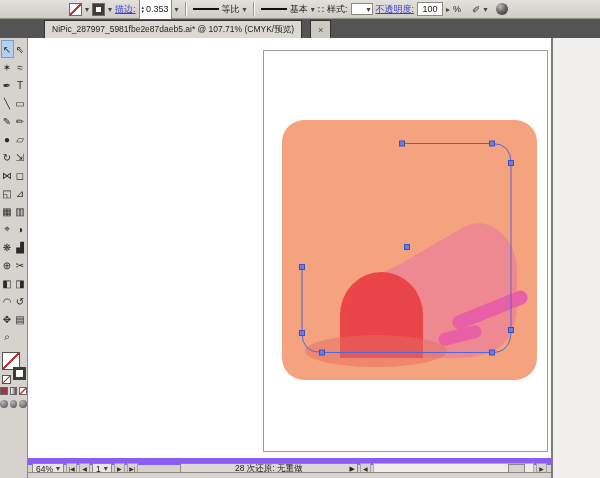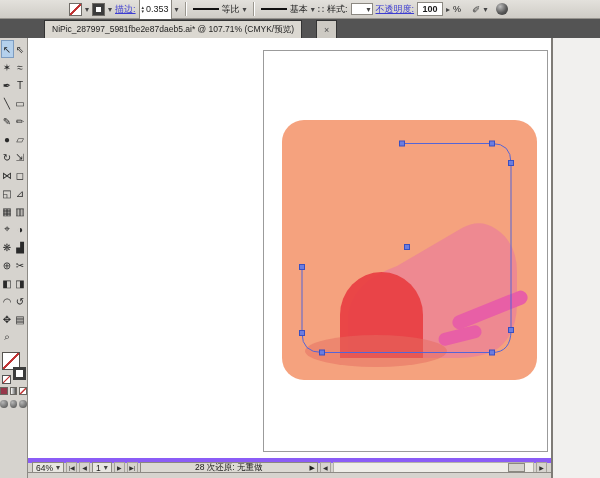--- a/index.html
+++ b/index.html
@@ -14,30 +14,30 @@
   .swatch{width:13px;height:13px;background:#fff;border:1px solid #6f6c67;box-sizing:border-box;}
   .swatch.none{background:linear-gradient(135deg,#fff 42%,#c03434 44%,#c03434 56%,#fff 58%);}
   .swatch.stroke{box-shadow:inset 0 0 0 3px #3c3c3c;}
   .dd{color:#444;font-size:8px;line-height:9px;}
   .link{color:#3d3dd2;text-decoration:underline;}
   .spinbox{display:flex;align-items:center;background:#fff;border:1px solid #8b8881;height:13px;padding:7px 2px;gap:2px;}
   .spin-arrows{display:flex;flex-direction:column;font-size:5px;line-height:4px;color:#333;}
   .vsep{width:1px;height:14px;background:#9a978f;border-right:1px solid #fff;margin:0 3px;}
   .line-sample{width:26px;height:2px;background:#111;}
   .combo-empty{width:22px;height:12px;background:#fff;border:1px solid #8b8881;display:flex;align-items:center;justify-content:flex-end;padding-right:1px;box-sizing:border-box;}
-  .val-box{background:#fff;border:1px solid #8b8881;height:12px;min-width:20px;display:flex;align-items:center;justify-content:center;padding:0 2px;font-weight:bold;}
+  .val-box{background:#fff;border:1px solid #8b8881;height:12px;min-width:20px;display:flex;align-items:center;justify-content:center;padding:0 2px;}
   .cb-icon{font-size:10px;color:#3a3a3a;}
   .sphere{width:12px;height:12px;border-radius:50%;margin-left:6px;
     background:radial-gradient(circle at 35% 30%,#bdbdbd,#5a5a5a 55%,#2e2e2e);}
 
   
   .tab-bar{position:absolute;left:0;top:19px;width:600px;height:19px;background:#545454;
     display:flex;align-items:flex-end;padding-left:44px;box-sizing:border-box;}
   .tab{height:17px;display:flex;align-items:center;gap:5px;padding:0 7px;background:#cdcac3;
-    border:1px solid #333;border-bottom:none;margin-right:14px;color:#1d1d1d;font-size:8.5px;}
+    border:1px solid #333;border-bottom:none;margin-right:8px;color:#1d1d1d;font-size:8.5px;}
   .tab.active{background:#dbd8d1;}
   .tab-close{color:#4c4c4c;font-size:9px;}
 
   
   .toolbox{position:absolute;left:0;top:38px;width:28px;height:440px;box-sizing:border-box;
     background:#d6d3ce;border-right:1px solid #8d8a85;padding-top:2px;}
   .tool-row{display:flex;justify-content:center;}
   .tool{width:13px;height:18px;display:flex;align-items:center;justify-content:center;
     font-size:10px;color:#2a2a2a;}
   .tool.active{background:#b4d0ec;box-shadow:inset 0 0 0 1px #7d9cc0;}
@@ -59,26 +59,26 @@
   
   .canvas{position:absolute;left:28px;top:38px;width:523px;height:420px;background:#ffffff;overflow:hidden;}
   .page{position:absolute;left:235px;top:12px;width:285px;height:402px;background:#fff;
     border:1px solid #9b9b9b;box-sizing:border-box;}
   svg.art{position:absolute;left:0;top:0;}
   .gutter{position:absolute;left:551px;top:38px;width:49px;height:440px;background:#f1f0ee;
     border-left:2px solid #7e7b76;box-sizing:border-box;}
 
   
   .status-bar{position:absolute;left:28px;top:458px;width:523px;height:14px;box-sizing:border-box;
-    background:#d6d3ce;border-top:5px solid #8b5cf6;display:flex;align-items:center;gap:2px;padding:0 4px;}
+    background:#d6d3ce;border-top:7px solid #8b5cf6;display:flex;align-items:center;gap:2px;padding:0 4px;}
   .sb-box{background:#e8e6e1;border:1px solid #8b8881;height:11px;display:flex;align-items:center;
     padding:0 3px;gap:3px;box-sizing:border-box;font-size:8.5px;}
   .sb-btn{width:11px;height:11px;border:1px solid #a5a29b;background:#d6d3ce;display:flex;
     align-items:center;justify-content:center;font-size:6px;color:#333;box-sizing:border-box;}
-  .undo-box{flex:0 0 178px;justify-content:center;position:relative;background:#dcd9d3;}
+  .undo-box{flex:0 0 178px;justify-content:center;position:relative;background:#dcd9d3;margin-left:40px;}
   .undo-box .panel-arrow{position:absolute;right:2px;font-size:7px;color:#222;}
   .scroll-track{flex:1;height:11px;background:#efede8;border:1px solid #b4b1aa;position:relative;box-sizing:border-box;}
   .scroll-thumb{position:absolute;right:8px;top:0;width:17px;height:9px;background:#d6d3ce;
     border:1px solid #8b8881;box-sizing:border-box;}
   .bottom-strip{position:absolute;left:28px;top:472px;width:523px;height:6px;background:#d6d3ce;
     border-top:1px solid #8d8a85;box-sizing:border-box;}
 </style>
 </head>
 <body>
 

